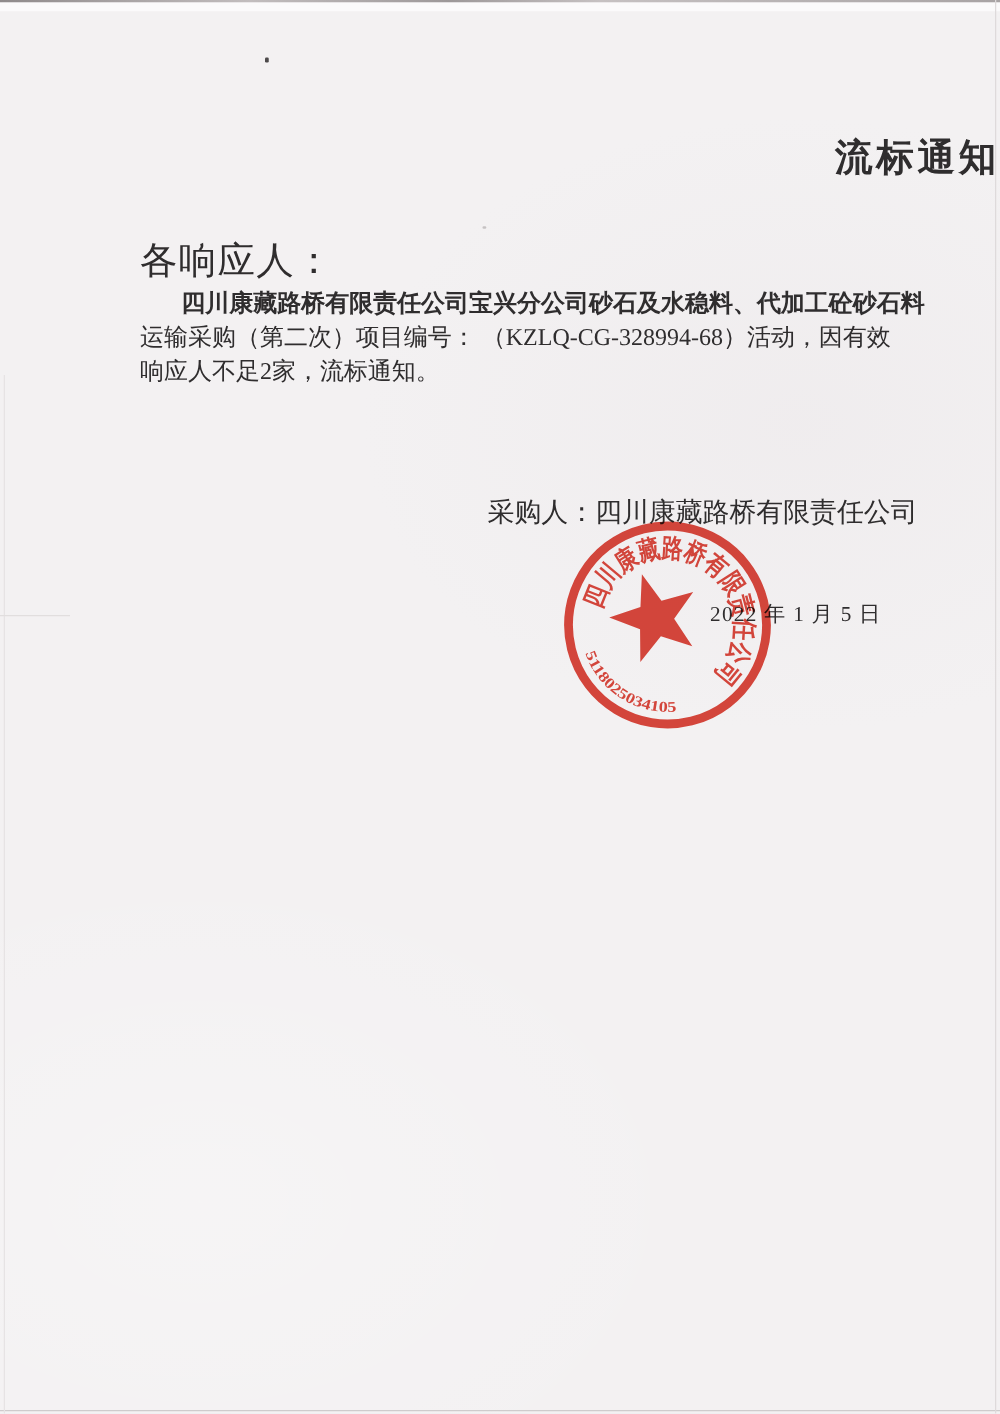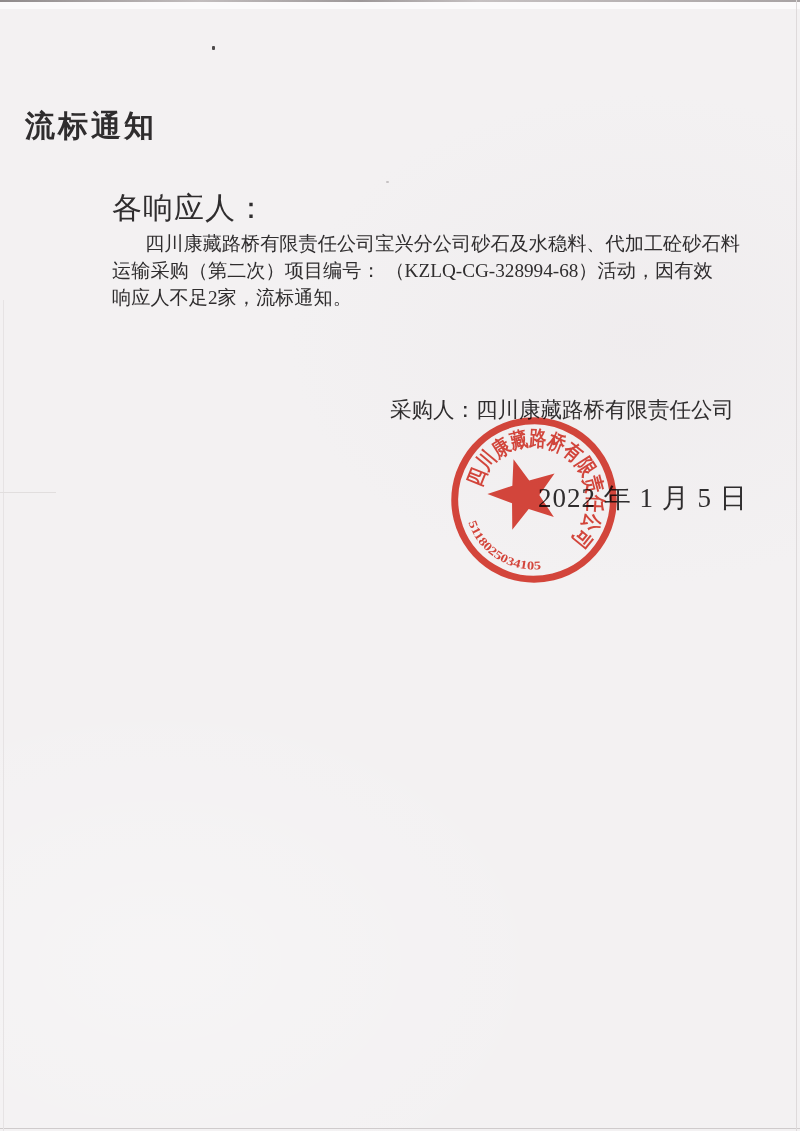--- a/index.html
+++ b/index.html
@@ -23,28 +23,28 @@
   .edge-bottom{position:absolute;left:0;top:1128px;width:800px;height:1px;background:#cfcbcc;}
   .edge-right{position:absolute;left:796px;top:0;width:1px;height:1131px;background:#dedadb;}
   .edge-left{position:absolute;left:3px;top:300px;width:1px;height:831px;background:#e6e3e4;}
   .crease{position:absolute;left:0;top:492px;width:56px;height:1px;background:#e1dede;}
   .speck1{position:absolute;left:212px;top:46px;width:3px;height:4px;background:#4d4a4b;border-radius:1px;}
   .speck2{position:absolute;left:386px;top:181px;width:3px;height:2px;background:#c6c2c3;border-radius:1px;}
 
   .ink{color:#2f2d2e;}
   .title{
     position:absolute;left:0;top:106px;width:800px;padding-left:25px;box-sizing:border-box;
-    text-align:left;font-size:30px;font-weight:700;letter-spacing:3px;
+    text-align:right;font-size:30px;font-weight:700;letter-spacing:3px;
   }
   .salutation{position:absolute;left:112px;top:188px;font-size:30px;letter-spacing:1px;}
   .para{position:absolute;left:112px;top:230px;font-size:19.2px;line-height:27.2px;}
   .para .line{white-space:nowrap;}
-  .para .indent{text-indent:33px;}
+  .para .indent{text-indent:33px;font-weight:bold;}
   .purchaser{position:absolute;left:390px;top:395px;font-size:21.5px;white-space:nowrap;text-align:right;}
-  .dateline{position:absolute;left:538px;top:480px;font-size:27px;letter-spacing:1px;white-space:nowrap;}
+  .dateline{position:absolute;left:568px;top:480px;font-size:17px;letter-spacing:1px;white-space:nowrap;}
 
   .stamp{
     position:absolute;left:446px;top:412px;width:176px;height:176px;
     mix-blend-mode:multiply;opacity:.92;
   }
   .stamp text{font-family:"Liberation Serif","DejaVu Serif",serif;font-weight:700;}
 </style>
 </head>
 <body>
 

